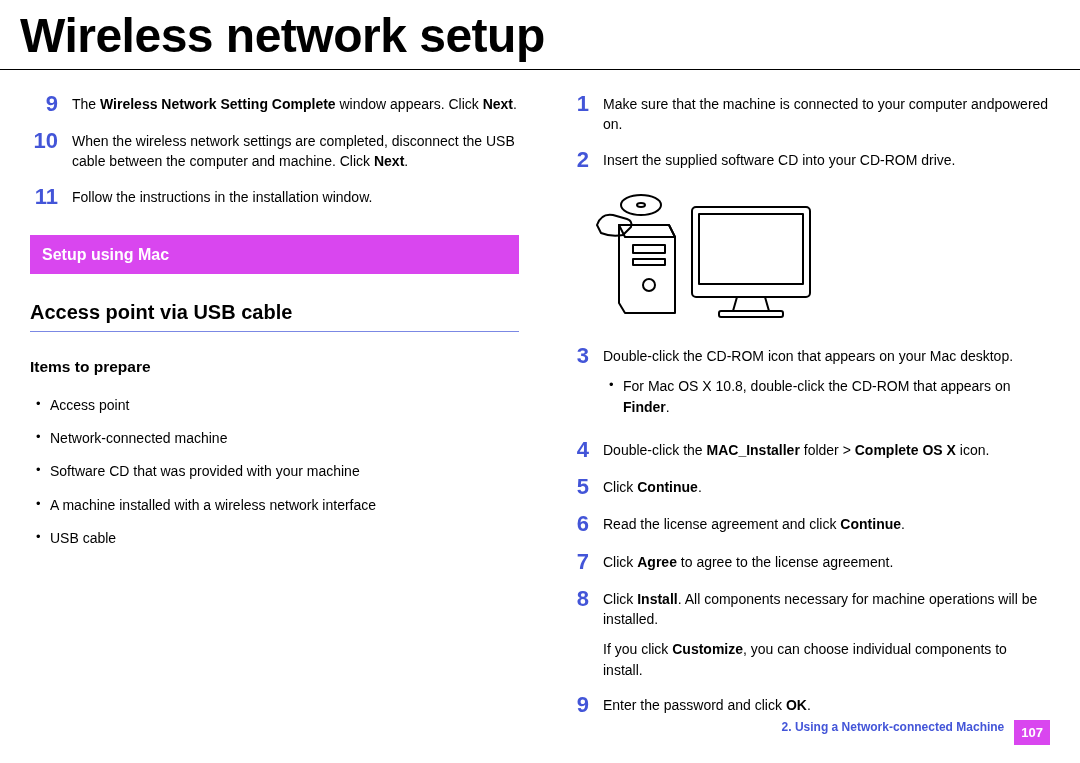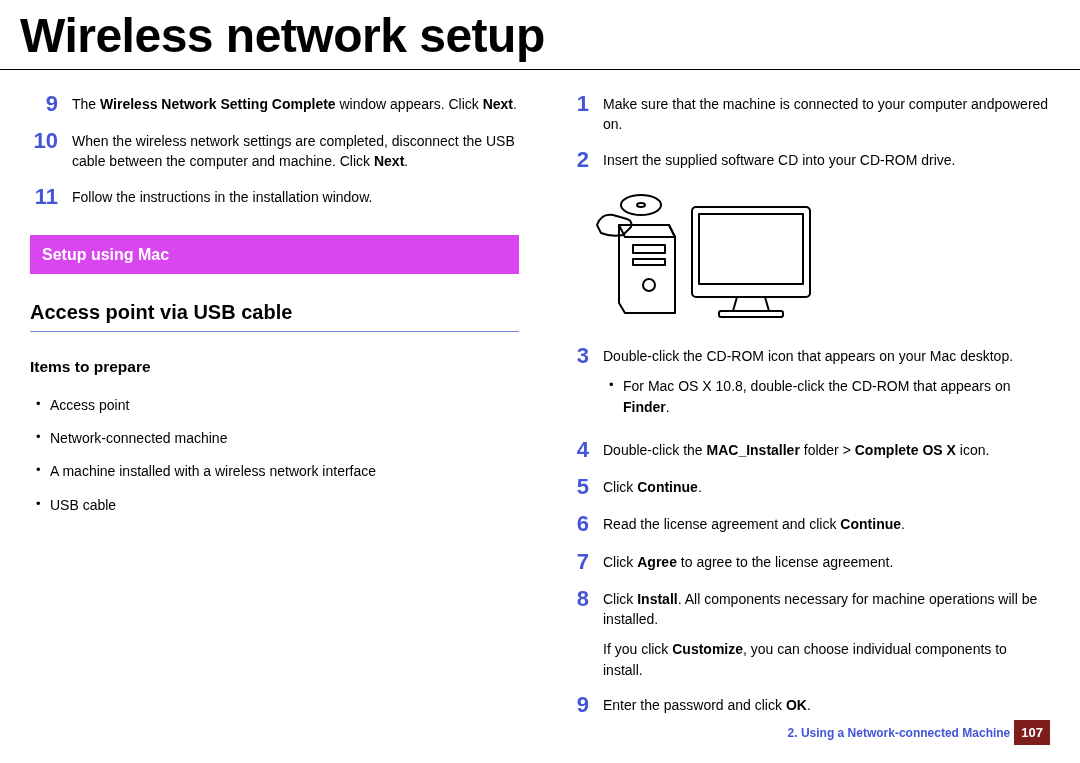--- a/index.html
+++ b/index.html
@@ -70,28 +70,28 @@
     top: 0;
     font-size: 13px;
   }
   ul.bul.sub li { margin-bottom: 8px; }
   .illus { margin: 6px 0 14px 26px; }
   .footer {
     position: absolute;
     bottom: 18px;
     right: 30px;
     display: flex;
-    align-items: center;
-    gap: 4px;
+    align-items: flex-start;
+    gap: 10px;
     font-size: 12px;
     font-weight: 700;
     color: #4355d8;
   }
   .pnum {
-    background: #7f1d1d;
+    background: #d946ef;
     color: #fff;
     padding: 5px 7px;
     font-size: 13px;
   }
   b { font-weight: 700; }
 </style>
 </head>
 <body>
 
 <div class="page-title">Wireless network setup</div>
@@ -112,20 +112,21 @@
           <div class="body">Follow the instructions in the installation window.</div>
         </div>
       </div>
     <div class="banner">Setup using Mac</div>
     <h2 class="sub">Access point via USB cable</h2>
     <div class="rule"></div>
     <h3 class="mini">Items to prepare</h3>
     <ul class="bul">
         <li>Access point</li>
         <li>Network-connected machine</li>
+        <li>Software CD that was provided with your machine</li>
         <li>A machine installed with a wireless network interface</li>
         <li>USB cable</li>
       </ul>
   </div>
 
   <div class="col">
     <div>
         <div class="step">
           <div class="num">1</div>
           <div class="body">Make sure that the machine is connected to your computer andpowered on.</div>

